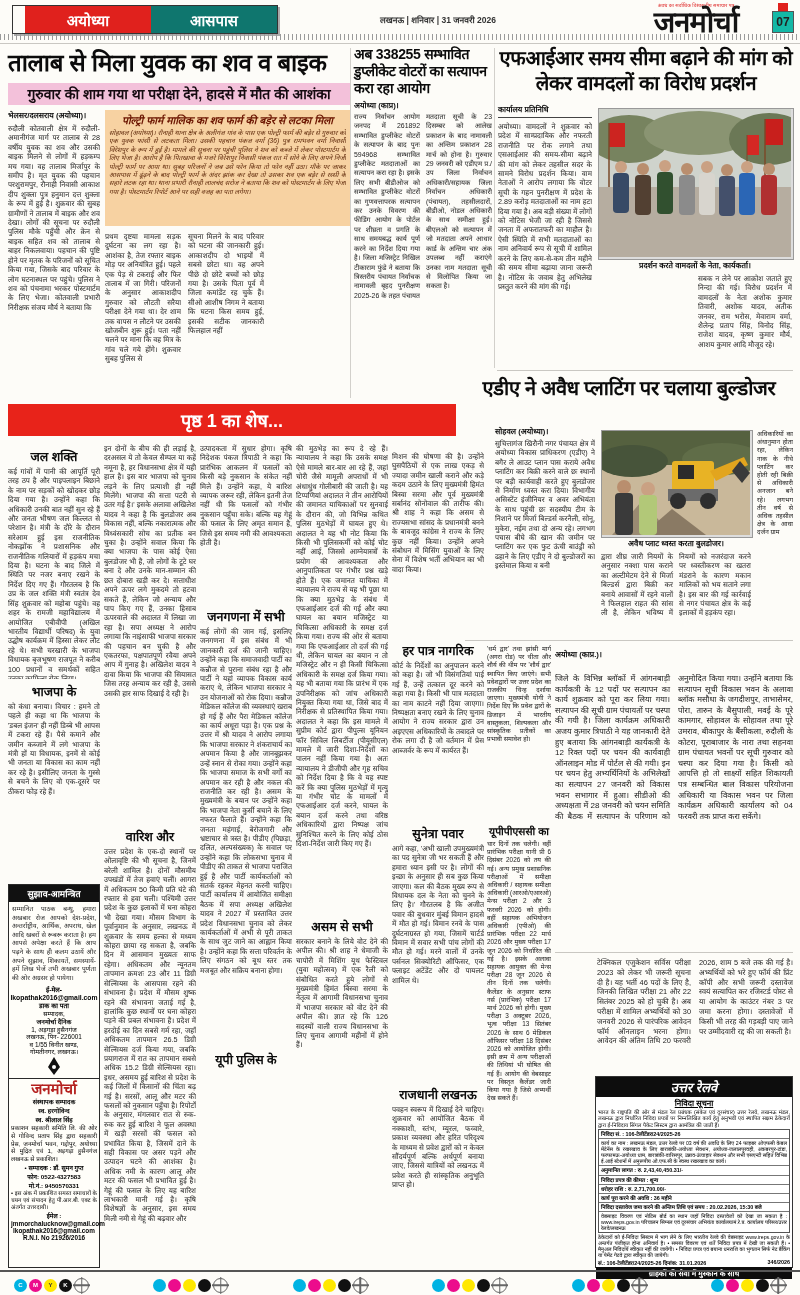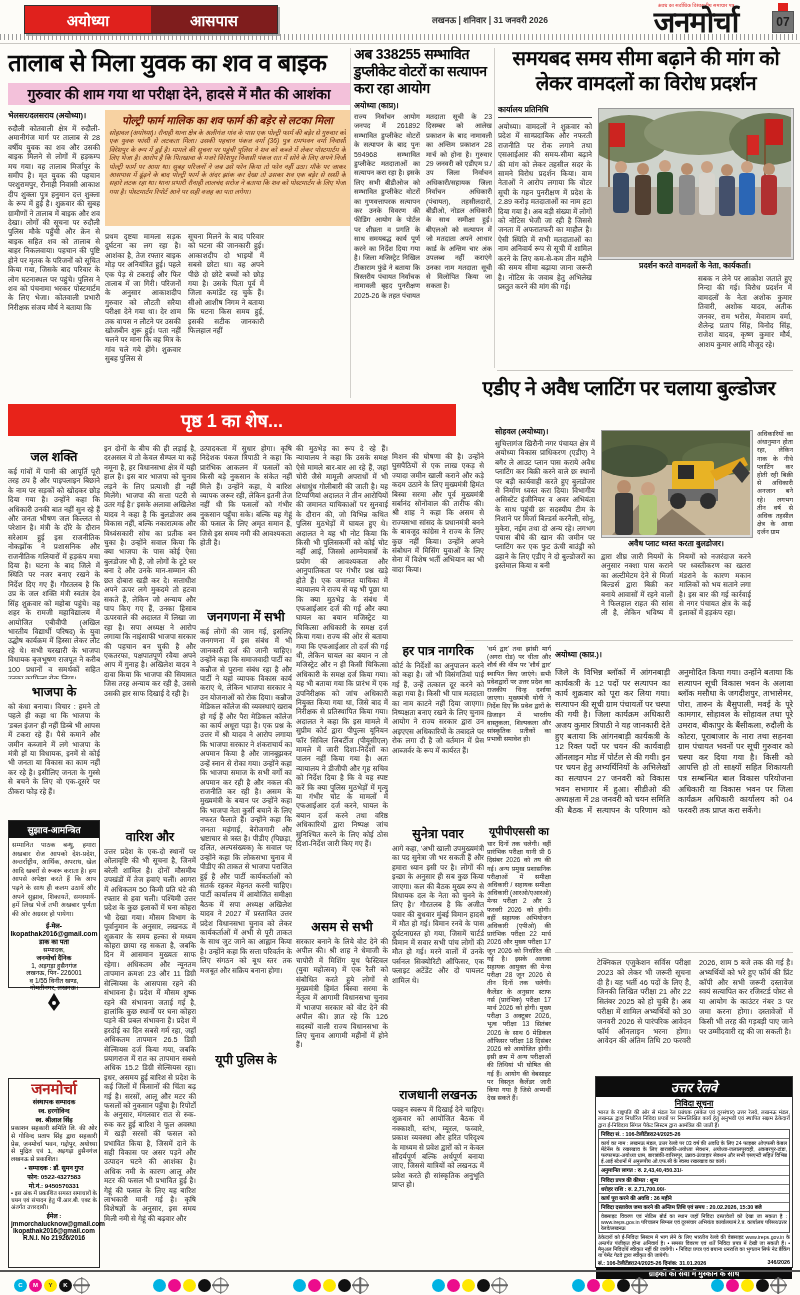--- a/index.html
+++ b/index.html
@@ -22,32 +22,32 @@
   .dot{width:13px;height:13px;border-radius:50%;display:flex;align-items:center;justify-content:center;font-size:6px;font-weight:bold;}
   .reg{width:13px;height:13px;border:1.5px solid #666;border-radius:50%;position:relative;}
   .reg:before{content:"";position:absolute;left:50%;top:-2px;bottom:-2px;width:1.5px;background:#666;transform:translateX(-50%);}
   .reg:after{content:"";position:absolute;top:50%;left:-2px;right:-2px;height:1.5px;background:#666;transform:translateY(-50%);}
 </style>
 </head>
 <body>
 
 <div id="paper">
 
-  <div class="abs" style="left:24px;top:5px;width:252px;height:27px;border:1px solid #333;box-shadow:2px 2px 0 #aaa;display:flex;">
+  <div class="abs" style="left:12px;top:5px;width:252px;height:27px;border:1px solid #333;box-shadow:2px 2px 0 #aaa;display:flex;padding-left:12px;">
     <div style="flex:1;background:#e0211d;color:#fff;font-weight:800;font-size:15px;display:flex;align-items:center;justify-content:center;">अयोध्या</div>
-    <div style="flex:1;background:#7f1d1d;color:#fff;font-weight:800;font-size:15px;display:flex;align-items:center;justify-content:center;">आसपास</div>
-  </div>
-  <div class="abs" style="left:380px;top:14px;width:220px;text-align:center;font-size:8.5px;font-weight:bold;color:#333;">लखनऊ | शनिवार | 31 जनवरी 2026</div>
+    <div style="flex:1;background:#0f766e;color:#fff;font-weight:800;font-size:15px;display:flex;align-items:center;justify-content:center;">आसपास</div>
+  </div>
+  <div class="abs" style="left:380px;top:14px;width:220px;font-size:8.5px;font-weight:bold;color:#333;">लखनऊ | शनिवार | 31 जनवरी 2026</div>
   <div class="abs" style="left:620px;top:2px;width:152px;text-align:center;">
     <div style="font-size:5px;color:#d22;line-height:6px;">अवध का सर्वाधिक विश्वसनीय समाचार पत्र</div>
     <div style="font-size:29px;font-weight:800;color:#141414;letter-spacing:-1px;line-height:28px;">जनमोर्चा</div>
   </div>
   <div class="abs" style="left:772px;top:3px;width:22px;">
     <div style="width:10px;height:8px;background:#e0211d;margin-left:6px;"></div>
-    <div style="width:20px;height:20px;border:1px solid #555;font-size:12px;font-weight:800;color:#222;display:flex;align-items:center;justify-content:center;background:#737373;">07</div>
+    <div style="width:20px;height:20px;border:1px solid #555;font-size:12px;font-weight:800;color:#222;display:flex;align-items:center;justify-content:center;background:#14b8a6;">07</div>
   </div>
   <div class="abs dotstrip" style="left:0;top:34px;width:800px;height:6px;"></div>
   <div class="abs rule-h" style="left:0;top:43px;width:800px;"></div>
 
   <div class="abs" style="left:8px;top:46px;width:342px;height:355px;">
     <div class="hl" style="font-size:24px;white-space:nowrap;line-height:34px;">तालाब से मिला युवक का शव व बाइक</div>
     <div class="pinkbar" style="font-size:14px;line-height:22px;margin-top:3px;">गुरुवार की शाम गया था परीक्षा देने, हादसे में मौत की आशंका</div>
     <div class="abs byline" style="left:0;top:64px;">भेलसर/दलसराय (अयोध्या)।</div>
     <div class="abs bodytxt" style="left:0;top:78px;width:92px;height:276px;">रुदौली कोतवाली क्षेत्र में रुदौली-अमानीगंज मार्ग पर तालाब से 28 वर्षीय युवक का शव और उसकी बाइक मिलने से लोगों में हड़कम्प मच गया। वह तालाब मिर्जापुर के समीप है। मृत युवक की पहचान परशुरामपुर, रौनाही निवासी आकाश दीप शुक्ला पुत्र हनुमान दत्त शुक्ला के रूप में हुई है। शुक्रवार की सुबह ग्रामीणों ने तालाब में बाइक और शव देखा। लोगों की सूचना पर रुदौली पुलिस मौके पहुँची और क्रेन से बाइक सहित शव को तालाब से बाहर निकलवाया। पहचान की पुष्टि होने पर मृतक के परिजनों को सूचित किया गया, जिसके बाद परिवार के लोग घटनास्थल पर पहुंचे। पुलिस ने शव को पंचनामा भरकर पोस्टमार्टम के लिए भेजा। कोतवाली प्रभारी निरीक्षक संजय मौर्य ने बताया कि</div>
     <div class="abs" style="left:97px;top:64px;width:245px;height:116px;background:#f7d2a2;padding:3px 4px;box-sizing:border-box;">
@@ -60,21 +60,21 @@
 
   <div class="abs rule-v" style="left:350px;top:48px;height:350px;"></div>
   <div class="abs" style="left:354px;top:46px;width:138px;height:352px;">
     <div class="hl" style="font-size:14px;line-height:17px;">अब 338255 सम्भावित डुप्लीकेट वोटरों का सत्यापन करा रहा आयोग</div>
     <div class="byline" style="margin:3px 0 2px 0;">अयोध्या (काप्र)।</div>
     <div class="bodytxt" style="column-count:2;column-gap:6px;height:270px;font-size:6.9px;">राज्य निर्वाचन आयोग जनपद में 261892 सम्भावित डुप्लीकेट वोटरों के सत्यापन के बाद पुनः 594968 सम्भावित डुप्लीकेट मतदाताओं का सत्यापन करा रहा है। इसके लिए सभी बीडीओज को सम्भावित डुप्लीकेट वोटरों का गुणवत्तापरक सत्यापन कर उनके विवरण की फीडिंग आयोग के पोर्टल पर शीघ्रता व प्रगति के साथ समयबद्ध कार्य पूर्ण करने का निर्देश दिया गया है। जिला मजिस्ट्रेट निखिल टीकाराम फुंडे ने बताया कि त्रिस्तरीय पंचायत निर्वाचक नामावली बृहद पुनरीक्षण 2025-26 के तहत पंचायत मतदाता सूची के 23 दिसम्बर को आलेख प्रकाशन के बाद नामावली का अन्तिम प्रकाशन 28 मार्च को होना है। गुरुवार 29 जनवरी को एडीएम प्र./ उप जिला निर्वाचन अधिकारी/सहायक जिला निर्वाचन अधिकारी (पंचायत), तहसीलदारों, बीडीओ, नोडल अधिकारी के साथ समीक्षा हुई। बीएलओ को सत्यापन में जो मतदाता अपने आधार कार्ड के अन्तिम चार अंक उपलब्ध नहीं कराएंगे उनका नाम मतदाता सूची से विलोपित किया जा सकता है।</div>
   </div>
 
   <div class="abs rule-v" style="left:494px;top:48px;height:320px;"></div>
   <div class="abs" style="left:498px;top:46px;width:296px;height:322px;">
-    <div class="hl" style="font-size:20px;line-height:25px;text-align:center;">समयबद समय सीमा बढ़ाने की मांग को लेकर वामदलों का विरोध प्रदर्शन</div>
+    <div class="hl" style="font-size:20px;line-height:25px;text-align:center;">एफआईआर समय सीमा बढ़ाने की मांग को लेकर वामदलों का विरोध प्रदर्शन</div>
     <div class="abs" style="left:0;top:58px;width:94px;">
       <div class="byline" style="border-bottom:1px solid #444;padding-bottom:3px;">कार्यालय प्रतिनिधि</div>
       <div class="bodytxt" style="height:200px;margin-top:4px;">अयोध्या। वामदलों ने शुक्रवार को प्रदेश में साम्प्रदायिक और नफरती राजनीति पर रोक लगाने तथा एसआईआर की समय-सीमा बढ़ाने की मांग को लेकर तहसील सदर के सामने विरोध प्रदर्शन किया। वाम नेताओं ने आरोप लगाया कि वोटर सूची के गहन पुनरीक्षण में प्रदेश के 2.89 करोड़ मतदाताओं का नाम हटा दिया गया है। अब बड़ी संख्या में लोगों को नोटिस भेजी जा रही है जिससे जनता में अफरातफरी का माहौल है। ऐसी स्थिति में सभी मतदाताओं का नाम अनिवार्य रूप से सूची में शामिल करने के लिए कम-से-कम तीन महीने की समय सीमा बढ़ाया जाना जरूरी है। नोटिस के जवाब हेतु अभिलेख प्रस्तुत करने की मांग की गई।</div>
     </div>
     <div class="abs photo" style="left:100px;top:62px;width:194px;height:150px;">
       <svg width="192" height="148" viewBox="0 0 192 148">
         <rect width="192" height="148" fill="#cfd3cc"></rect>
         <ellipse cx="30" cy="30" rx="40" ry="24" fill="#77835f"></ellipse>
         <ellipse cx="100" cy="24" rx="55" ry="22" fill="#8a9472"></ellipse>
         <ellipse cx="170" cy="30" rx="40" ry="26" fill="#6b7856"></ellipse>
@@ -139,21 +139,21 @@
           <rect x="37" y="64" width="18" height="40" rx="4" fill="#b2c878"></rect>
       </svg>
     </div>
     <div class="abs caption" style="left:136px;top:164px;width:150px;">अवैध प्लाट ध्वस्त करता बुलडोजर।</div>
     <div class="abs bodytxt tiny" style="left:292px;top:56px;width:36px;height:186px;">अधिकारियों का अंधानुमान होता रहा, लेकिन नाक के नीचे प्लाटिंग कर होती रही बिक्री से अधिकारी अनजान बने रहे। लगभग तीन वर्ष से अधिक तहसील क्षेत्र के आधा दर्जन ग्राम</div>
     <div class="abs bodytxt" style="left:136px;top:178px;width:150px;height:66px;column-count:2;column-gap:6px;">द्वारा शीघ्र जारी नियमों के अनुसार नक्शा पास कराने का अल्टीमेटम देने से मिर्जा बिल्डर्स द्वारा बिक्री कर बनाये आवासों में रहने वालों ने फिलहाल राहत की सांस ली है, लेकिन भविष्य में नियमों को नजरंदाज करने पर ध्वस्तीकरण का खतरा मंडराने के कारण मकान मालिकों को भय सताने लगा है। इस बार की गई कार्रवाई से नगर पंचायत क्षेत्र के कई इलाकों में हड़कंप रहा।</div>
   </div>
   <div class="abs rule-h" style="left:465px;top:640px;width:328px;"></div>
 
   <div class="abs" style="left:555px;top:645px;width:238px;height:305px;">
-    <div class="byline" style="margin:4px 0 9px 0;">अयोध्या (काप्र.)।</div>
+    <div class="byline" style="margin:4px 0 15px 0;">अयोध्या (काप्र.)।</div>
     <div class="bodytxt" style="font-size:8px;line-height:10.6px;column-count:2;column-gap:8px;height:246px;">जिले के विभिन्न ब्लॉकों में आंगनबाड़ी कार्यकत्री के 12 पदों पर सत्यापन का कार्य शुक्रवार को पूरा कर लिया गया। सत्यापन की सूची ग्राम पंचायतों पर चस्पा की गयी है। जिला कार्यक्रम अधिकारी अजय कुमार त्रिपाठी ने यह जानकारी देते हुए बताया कि आंगनबाड़ी कार्यकत्री के 12 रिक्त पदों पर चयन की कार्यवाही ऑनलाइन मोड में पोर्टल से की गयी। इन पर चयन हेतु अभ्यर्थिनियों के अभिलेखों का सत्यापन 27 जनवरी को विकास भवन सभागार में हुआ। सीडीओ की अध्यक्षता में 28 जनवरी को चयन समिति की बैठक में सत्यापन के परिणाम को अनुमोदित किया गया। उन्होंने बताया कि सत्यापन सूची विकास भवन के अलावा ब्लॉक मसौधा के जगदीशपुर, ताभासेमर, पोरा, तारुन के बैसुपाली, मवई के पूरे कामगार, सोहावल के सोहावल तथा पूरे उमराव, बीकापुर के बैंसीकला, रुदौली के कोटरा, पूराबाजार के नारा तथा सहनवा ग्राम पंचायत भवनों पर सूची गुरुवार को चस्पा कर दिया गया है। किसी को आपत्ति हो तो साक्ष्यों सहित शिकायती पत्र सम्बन्धित बाल विकास परियोजना अधिकारी या विकास भवन पर जिला कार्यक्रम अधिकारी कार्यालय को 04 फरवरी तक प्राप्त करा सकेंगे।</div>
   </div>
   <div class="abs rule-h" style="left:555px;top:952px;width:238px;"></div>
 
   <div class="abs bodytxt" style="left:597px;top:958px;width:196px;height:112px;column-count:2;column-gap:8px;font-size:7.4px;line-height:9.8px;">टेक्निकल एजुकेशन सर्विस परीक्षा 2023 को लेकर भी जरूरी सूचना दी है। यह भर्ती 46 पदों के लिए है, जिनकी लिखित परीक्षा 21 और 22 सितंबर 2025 को हो चुकी है। अब परीक्षा में शामिल अभ्यर्थियों को 30 जनवरी 2026 से पारंपरिक आवेदन फॉर्म ऑनलाइन भरना होगा। आवेदन की अंतिम तिथि 20 फरवरी 2026, शाम 5 बजे तक की गई है। अभ्यर्थियों को भरे हुए फॉर्म की प्रिंट कॉपी और सभी जरूरी दस्तावेज स्वयं सत्यापित कर रजिस्टर्ड पोस्ट से या आयोग के काउंटर नंबर 3 पर जमा करना होगा। दस्तावेजों में किसी भी तरह की गड़बड़ी पाए जाने पर उम्मीदवारी रद्द की जा सकती है।</div>
 
   <div class="abs" style="left:8px;top:444px;width:92px;height:388px;">
     <div class="sech">जल शक्ति</div>
     <div class="bodytxt" style="height:212px;">कई गांवों में पानी की आपूर्ति पूरी तरह ठप है और पाइपलाइन बिछाने के नाम पर सड़कों को खोदकर छोड़ दिया गया है। उन्होंने कहा कि अधिकारी उनकी बात नहीं सुन रहे हैं और जनता भीषण जल किल्लत से परेशान है। मंत्री के दौरे के दौरान सरेआम हुई इस राजनीतिक नोकझोंक ने प्रशासनिक और राजनीतिक गलियारों में हड़कंप मचा दिया है। घटना के बाद जिले में स्थिति पर नजर बनाए रखने के निर्देश दिए गए हैं। गौरतलब है कि उप्र के जल शक्ति मंत्री स्वतंत्र देव सिंह शुक्रवार को महोबा पहुंचे। वह शहर के रामजी महाविद्यालय में आयोजित एबीवीपी (अखिल भारतीय विद्यार्थी परिषद) के युवा उद्घोष कार्यक्रम में हिस्सा लेकर लौट रहे थे। सभी चरखारी के भाजपा विधायक बृजभूषण राजपूत ने करीब 100 प्रधानों व समर्थकों सहित उनका काफिला रोक लिया।</div>
     <div class="sech">भाजपा के</div>
@@ -183,21 +183,21 @@
     <div class="bodytxt" style="height:238px;">आगे कहा, 'अभी खाली उपमुख्यमंत्री का पद सुनेत्रा जी भर सकती हैं और हमारा ध्यान इसी पर है। लोगों की इच्छा के अनुसार ही सब कुछ किया जाएगा। कल की बैठक मुख्य रूप से विधायक दल के नेता को चुनने के लिए है।' गौरतलब है कि अजीत पवार की बुधवार मुंबई विमान हादसे में मौत हो गई। विमान रनवे के पास दुर्घटनाग्रस्त हो गया, जिसमें चार्टर्ड विमान में सवार सभी पांच लोगों की मौत हो गई। मरने वालों में उनके पर्सनल सिक्योरिटी ऑफिसर, एक फ्लाइट अटेंडेंट और दो पायलट शामिल थे।</div>
     <div class="sech">राजधानी लखनऊ</div>
     <div class="bodytxt" style="height:138px;">पवहन स्वरूप में दिखाई देने चाहिए। शुक्रवार को आयोजित बैठक में नक्काशी, स्तंभ, म्यूरल, फव्वारे, प्रकाश व्यवस्था और हरित परिदृश्य के माध्यम से प्रवेश द्वारों को न केवल सौंदर्यपूर्ण बल्कि अर्थपूर्ण बनाया जाए, जिससे यात्रियों को लखनऊ में प्रवेश करते ही सांस्कृतिक अनुभूति प्राप्त हो।</div>
   </div>
   <div class="abs" style="left:487px;top:645px;width:64px;height:623px;">
     <div class="bodytxt tiny" style="height:175px;">'धर्म द्वार' तथा झांसी मार्ग (अगरा रोड) पर चीता और शौर्य की थीम पर 'शौर्य द्वार' स्थापित किए जाएंगे। सभी प्रवेशद्वारों पर उत्तर प्रदेश का राजकीय चिन्ह दर्शाया जाएगा। मुख्यमंत्री योगी ने निर्देश दिए कि प्रवेश द्वारों के डिजाइन में भारतीय वास्तुकला, शिल्पकला और सांस्कृतिक प्रतीकों का प्रभावी समावेश हो।</div>
     <div class="sech" style="font-size:10.5px;">यूपीपीएससी का</div>
     <div class="bodytxt tiny" style="height:408px;">चार दिनों तक चलेगी। वहीं प्रारंभिक परीक्षा यानी प्री 6 दिसंबर 2026 को तय की गई। अन्य प्रमुख प्रशासनिक परीक्षाओं में समीक्षा अधिकारी / सहायक समीक्षा अधिकारी (आरओ/एआरओ) मेन्स परीक्षा 2 और 3 फरवरी 2026 को होगी। वहीं सहायक अभियोजन अधिकारी (एपीओ) की प्रारंभिक परीक्षा 22 मार्च 2026 और मुख्य परीक्षा 17 जून 2026 को निर्धारित की गई है। इसके अलावा सहायक आयुक्त की मेन्स परीक्षा 28 जून 2026 से तीन दिनों तक चलेगी। कैलेंडर के अनुसार स्टाफ नर्स (प्रारंभिक) परीक्षा 17 मार्च 2026 को होगी। मुख्य परीक्षा 3 अक्टूबर 2026, भूत्व परीक्षा 13 सितंबर 2026 के साथ 6 मेडिकल ऑफिसर परीक्षा 18 दिसंबर 2026 को आयोजित होगी। इसी क्रम में अन्य परीक्षाओं की तिथियां भी घोषित की गई हैं। आयोग की वेबसाइट पर विस्तृत कैलेंडर जारी किया गया है जिसे अभ्यर्थी देख सकते हैं।</div>
   </div>
 
-  <div class="abs boxed" style="left:8px;top:820px;width:92px;height:168px;box-sizing:border-box;">
+  <div class="abs boxed" style="left:8px;top:884px;width:92px;height:244px;box-sizing:border-box;">
     <div style="background:#111;color:#fff;font-size:9px;font-weight:800;text-align:center;padding:2px 0;">सुझाव-आमन्त्रित</div>
     <div style="font-size:6.6px;line-height:8.6px;padding:3px;text-align:justify;color:#222;">सम्मानित पाठक बन्धु, हमारा अखबार रोज आपको देश-प्रदेश, अन्तर्राष्ट्रीय, आर्थिक, अपराध, खेल आदि खबरों से रूबरू कराता है। हम आपसे अपेक्षा करते हैं कि आप पढ़ने के साथ ही कलम उठायें और अपने सुझाव, शिकायतें, समस्यायें- हमें लिख भेजें तभी अखबार पूर्णता की ओर अग्रसर हो पायेगा।</div>
     <div style="text-align:center;font-size:6.6px;font-weight:bold;">ई-मेल-</div>
     <div style="text-align:center;font-size:6.8px;font-weight:800;">lkopathak2016@gmail.com</div>
     <div style="text-align:center;font-size:6.6px;font-weight:bold;">डाक का पता</div>
     <div style="text-align:center;font-size:6.4px;line-height:7.6px;">
       <span>सम्पादक,</span><br>
       <b>जनमोर्चा दैनिक</b><br>
       <span>1, अड़गड़ा हुसैनगंज</span><br>
       <span>लखनऊ, पिन- 226001</span><br>

